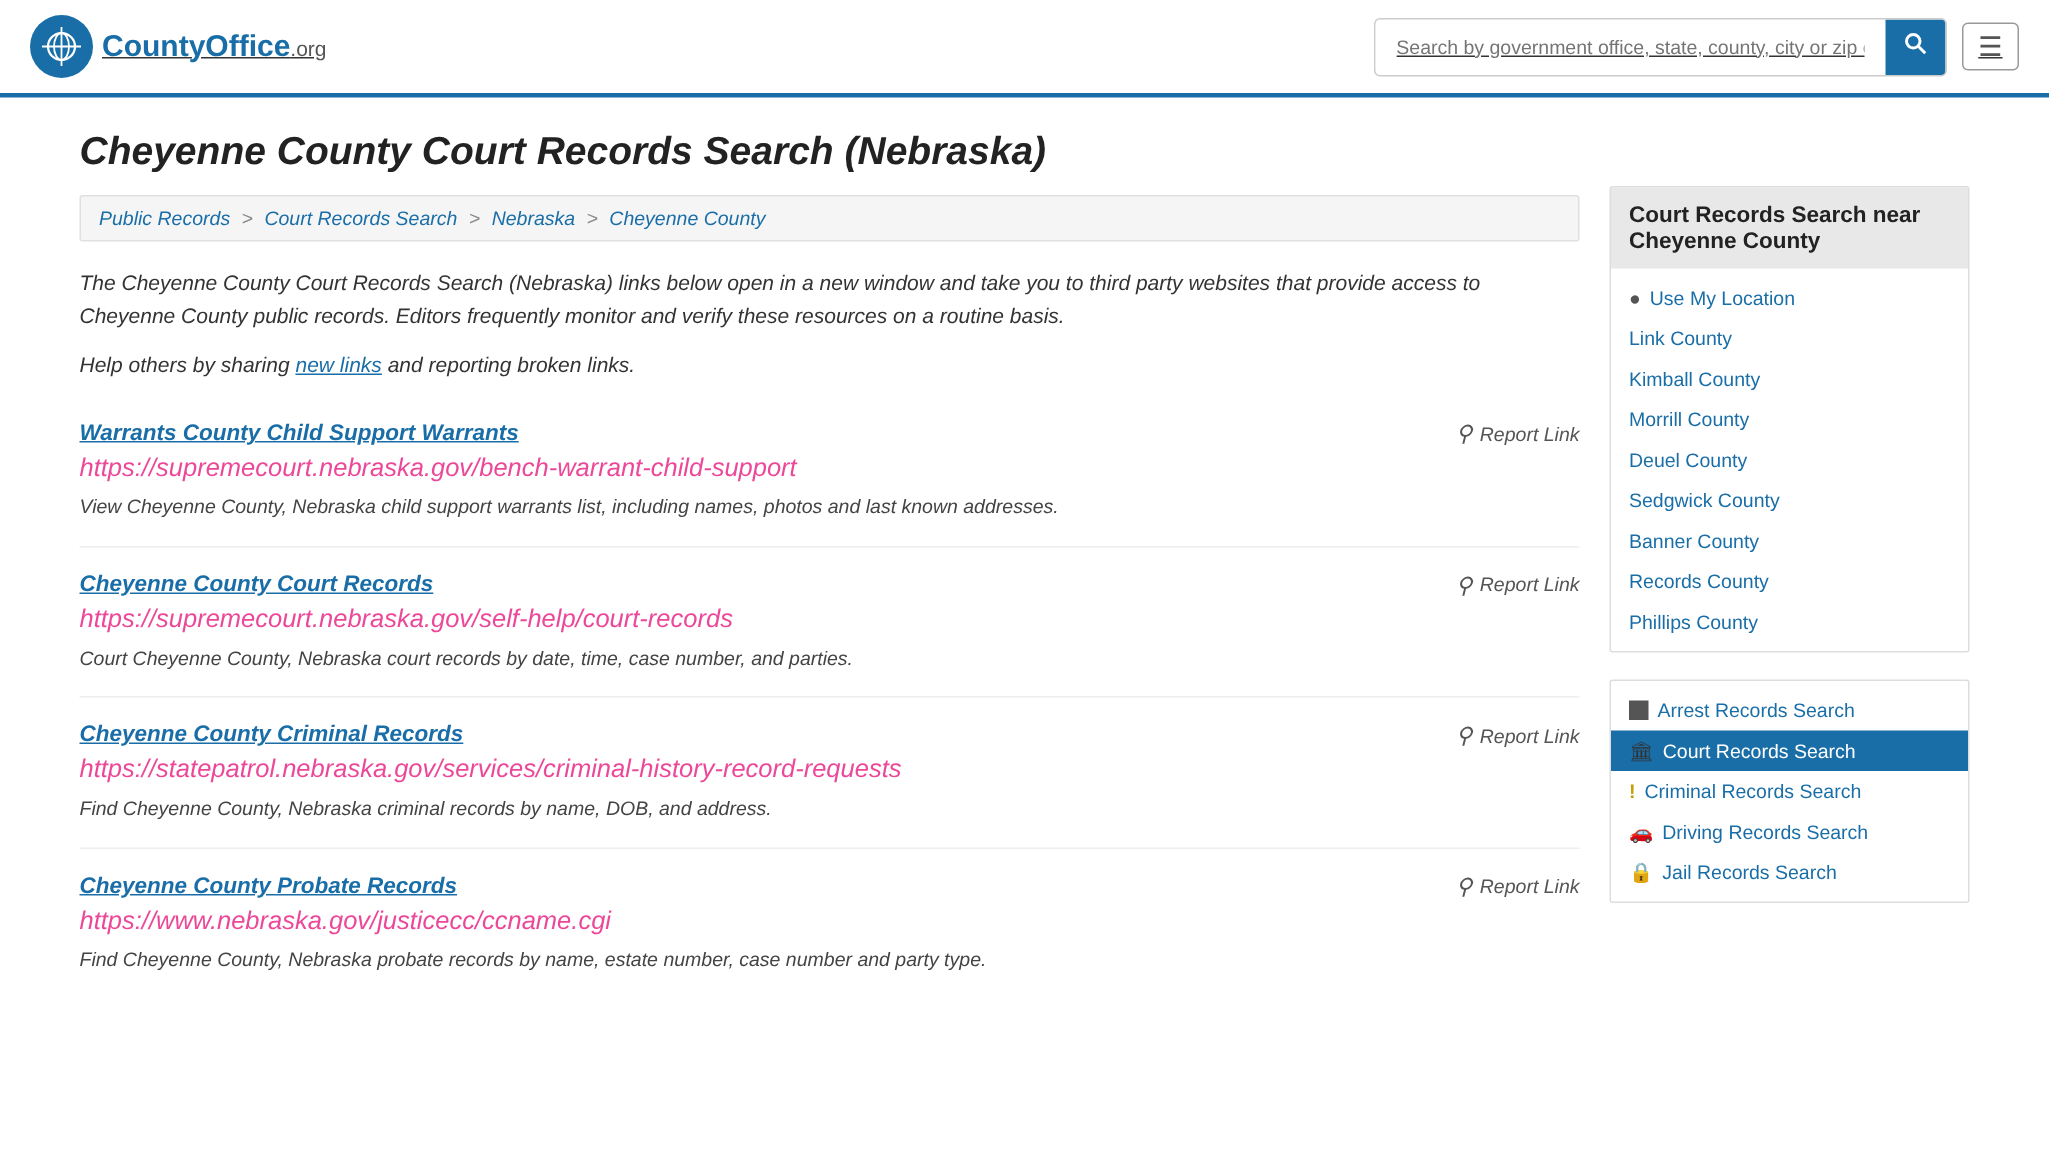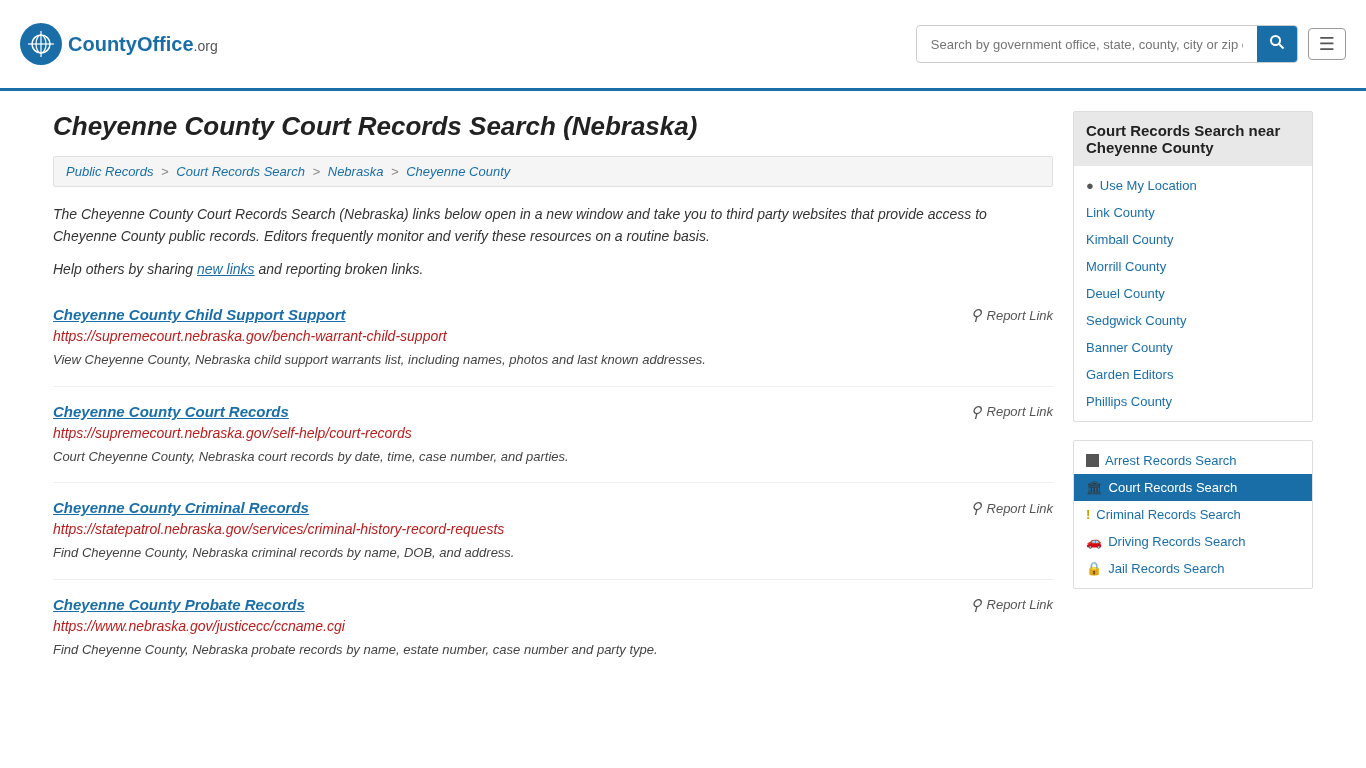--- a/index.html
+++ b/index.html
@@ -2,24 +2,25 @@
 <html><head>
   <meta charset="utf-8">
   <style>
     * { box-sizing: border-box; margin: 0; padding: 0; }
     body { font-family: Arial, sans-serif; font-size: 14px; color: #333; background: #fff; }
 
     
     .header {
       background: #fff;
       border-bottom: 3px solid #1a6ea8;
-      padding: 23px 20px;
+      padding: 10px 20px;
       display: flex;
       align-items: center;
       justify-content: space-between;
+      text-decoration: underline;
     }
     .logo-area {
       display: flex;
       align-items: center;
       gap: 6px;
     }
     .logo-circle {
       width: 42px;
       height: 42px;
       background: #1a6ea8;
@@ -135,34 +136,35 @@
       display: flex;
       align-items: center;
       gap: 5px;
       color: #555;
       font-size: 13px;
       cursor: pointer;
       white-space: nowrap;
       margin-left: 20px;
     }
     .record-url {
-      color: #b91c1c;
-      font-size: 14px;
+      color: #ec4899;
+      font-size: 17px;
       margin: 4px 0 6px 0;
     }
     .record-desc {
       font-size: 13px;
       color: #444;
       line-height: 1.5;
     }
 
     
     .sidebar {
       width: 240px;
       flex-shrink: 0;
+      margin-top: 39px;
     }
     .sidebar-section {
       border: 1px solid #ddd;
       margin-bottom: 18px;
       border-radius: 2px;
     }
     .sidebar-section-header-inner {
       background: #e8e8e8;
       padding: 10px 12px;
       font-size: 15px;
@@ -238,21 +240,21 @@
     </div>
 
     <p class="description">The Cheyenne County Court Records Search (Nebraska) links below open in a new window and take you to third party websites that provide access to Cheyenne County public records. Editors frequently monitor and verify these resources on a routine basis.</p>
     <p class="description">
       <span>Help others by sharing </span><a href="#">new links</a><span> and reporting broken links.</span>
     </p>
 
     <div id="records-container">
         <div class="record-entry">
       <div class="record-header">
-        <a class="record-title" href="#">Cheyenne County Child Support Support</a>
+        <a class="record-title" href="#">Warrants County Child Support Warrants</a>
         <div class="report-link-btn">
           <span style="font-size:15px;">⚲</span>
           <span>Report Link</span>
         </div>
       </div>
       <div class="record-url">https://supremecourt.nebraska.gov/bench-warrant-child-support</div>
       <div class="record-desc">View Cheyenne County, Nebraska child support warrants list, including names, photos and last known addresses.</div>
     </div>
         <div class="record-entry">
       <div class="record-header">
@@ -312,21 +314,21 @@
             <div class="sidebar-list-item">
               <a href="#">Deuel County</a>
             </div>
             <div class="sidebar-list-item">
               <a href="#">Sedgwick County</a>
             </div>
             <div class="sidebar-list-item">
               <a href="#">Banner County</a>
             </div>
             <div class="sidebar-list-item">
-              <a href="#">Garden Editors</a>
+              <a href="#">Records County</a>
             </div>
             <div class="sidebar-list-item">
               <a href="#">Phillips County</a>
             </div>
           </div>
       </div>
     </div>
 
     <div class="sidebar-section">
       <div class="sidebar-list" id="public-records-container">

